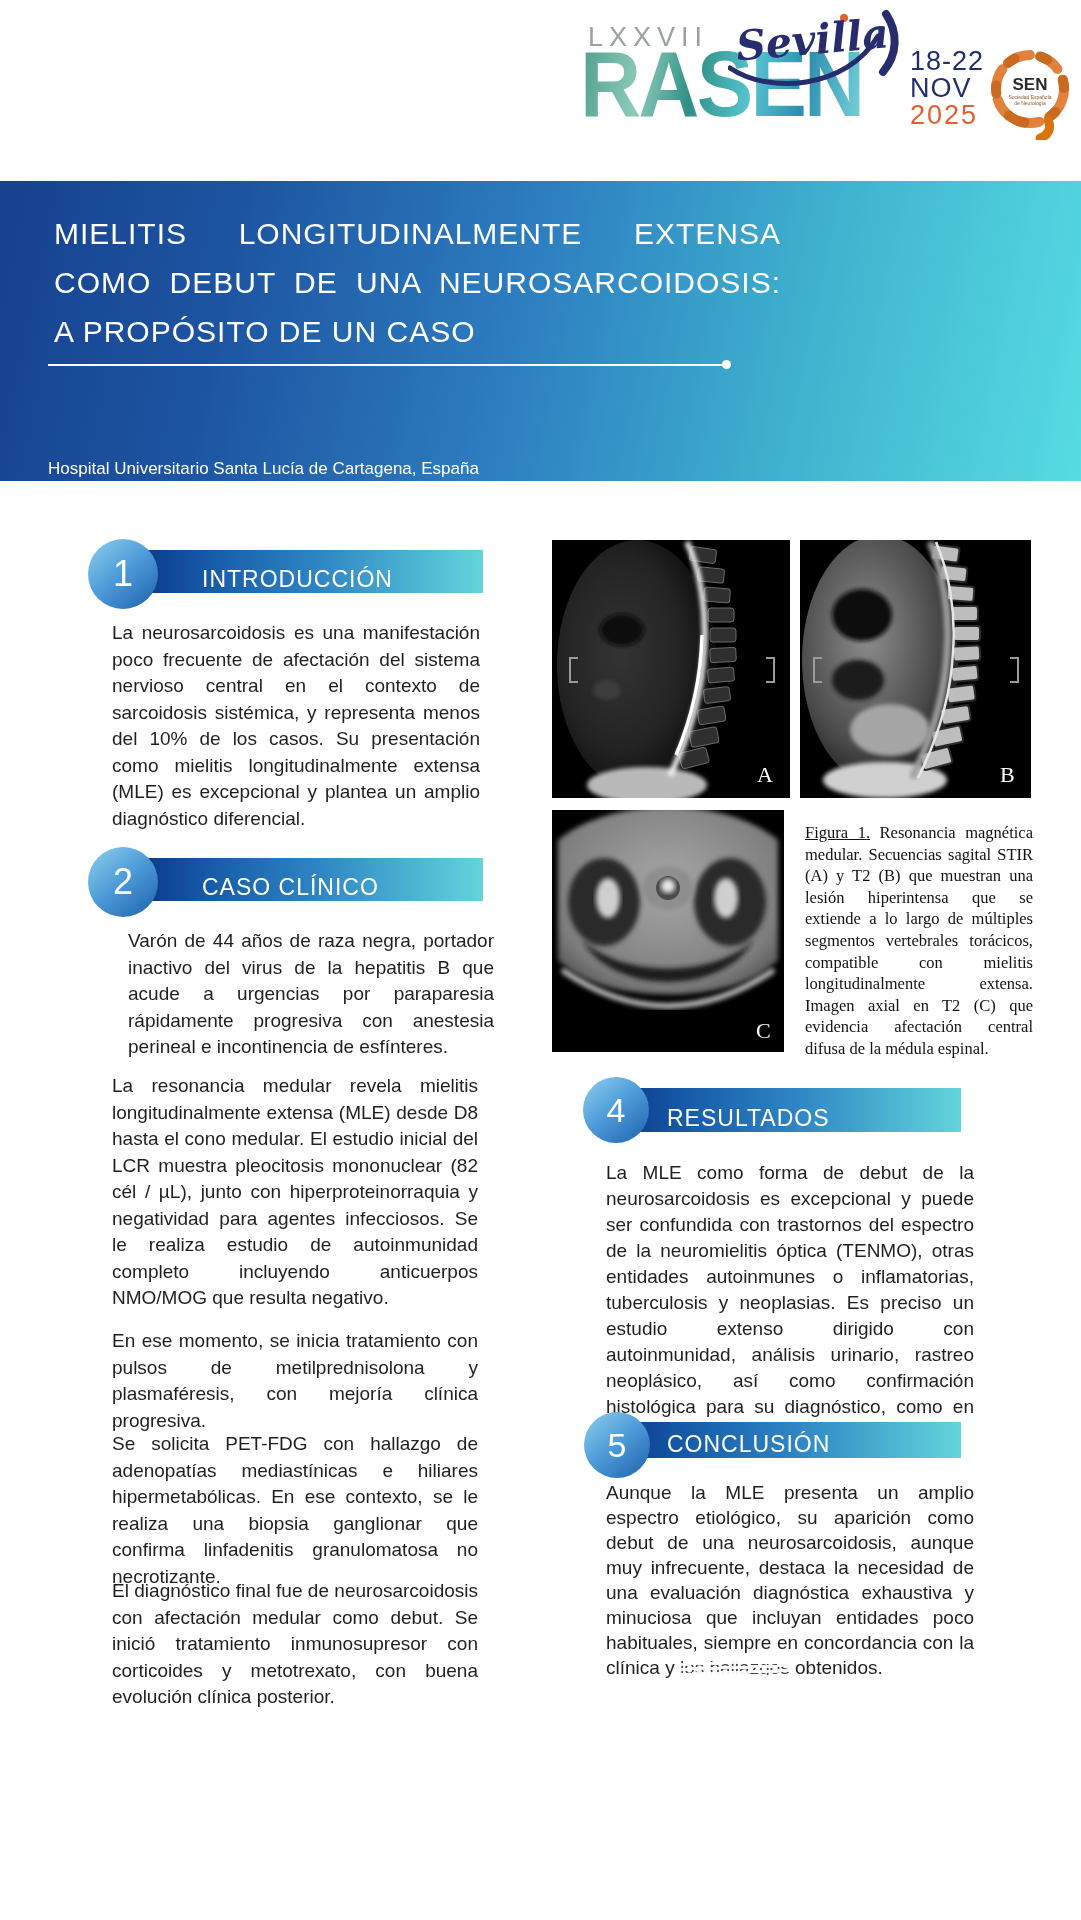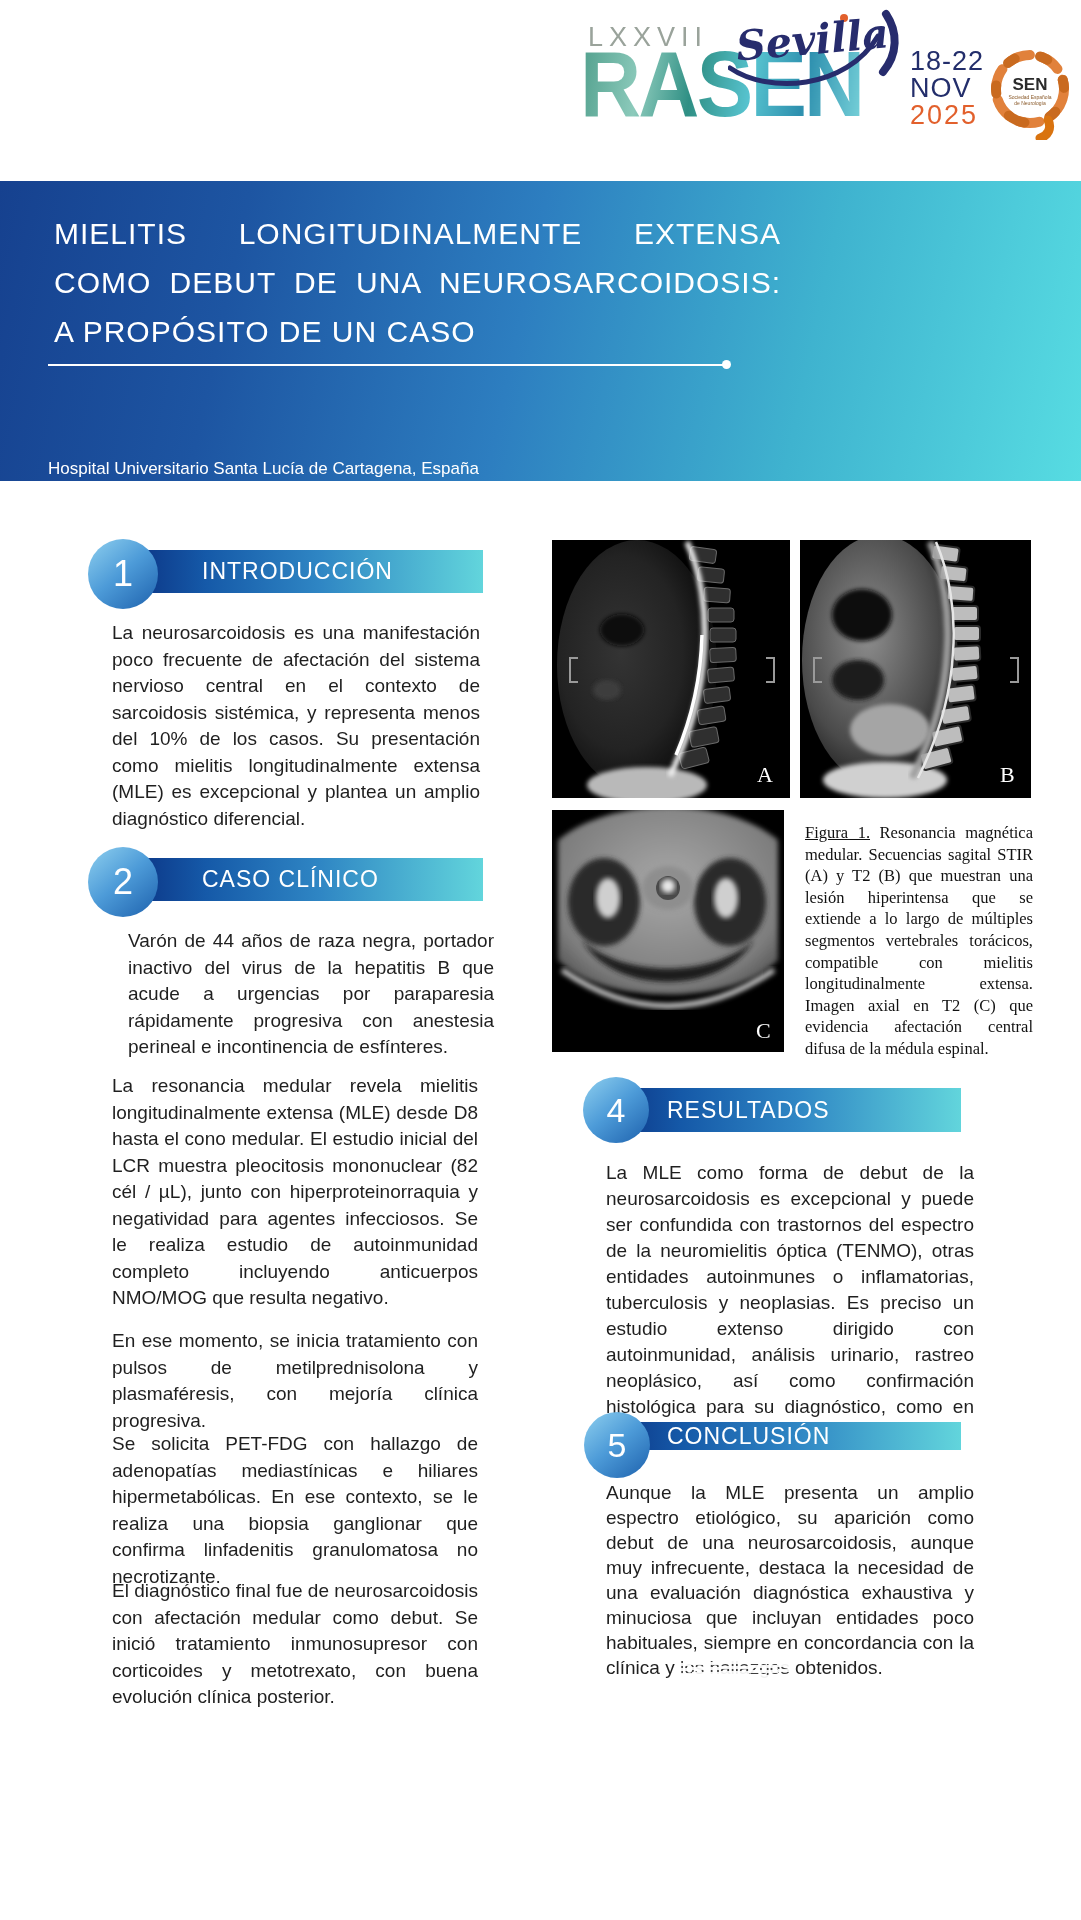--- a/index.html
+++ b/index.html
@@ -44,21 +44,21 @@
     position:absolute;left:48px;top:195px;width:714px;color:#ffffff;
     font-size:17.5px;line-height:21.5px;text-align:justify;
   }
   .affiliation{
     position:absolute;left:48px;top:278px;width:714px;color:#ffffff;font-size:17px;
   }
   
   .sec-banner{
     position:absolute;height:43px;
     background:linear-gradient(90deg,#0d3a8a 0%,#1559a8 18%,#2f86c4 52%,#62d5dc 100%);
-    color:#ffffff;display:flex;align-items:center;
+    color:#ffffff;display:flex;align-items:flex-end;
   }
   .sec-banner .sec-label{font-size:23px;letter-spacing:1px;}
   .sec-circle{
     position:absolute;width:70px;height:70px;border-radius:50%;
     background:linear-gradient(140deg,#8fd0ef 0%,#4d9bd8 48%,#1d61ad 100%);
     color:#ffffff;display:flex;align-items:center;justify-content:center;
     font-size:36px;
   }
   .sec-circle.small{width:66px;height:66px;font-size:34px;}
   
@@ -271,21 +271,21 @@
   </div>
 
   <div class="sec-banner" style="left:620px;top:1088px;width:341px;height:44px;padding-left:47px;box-sizing:border-box;">
     <span class="sec-label">RESULTADOS</span>
   </div>
   <div class="sec-circle small" style="left:583px;top:1077px;">
     <span>4</span>
   </div>
   <div class="para para-right" style="left:606px;top:1160px;width:368px;">La MLE como forma de debut de la neurosarcoidosis es excepcional y puede ser confundida con trastornos del espectro de la neuromielitis óptica (TENMO), otras entidades autoinmunes o inflamatorias, tuberculosis y neoplasias. Es preciso un estudio extenso dirigido con autoinmunidad, análisis urinario, rastreo neoplásico, así como confirmación histológica para su diagnóstico, como en este caso.</div>
 
-  <div class="sec-banner" style="left:620px;top:1422px;width:341px;height:28px;padding-left:47px;box-sizing:border-box;">
+  <div class="sec-banner" style="left:620px;top:1422px;width:341px;height:36px;padding-left:47px;box-sizing:border-box;">
     <span class="sec-label">CONCLUSIÓN</span>
   </div>
   <div class="sec-circle small" style="left:584px;top:1412px;">
     <span>5</span>
   </div>
   <div class="para para-right" style="left:606px;top:1480px;width:368px;line-height:25px;">
     <span>Aunque la MLE presenta un amplio espectro etiológico, su aparición como debut de una neurosarcoidosis, aunque muy infrecuente, destaca la necesidad de una evaluación diagnóstica exhaustiva y minuciosa que incluyan entidades poco habituales, siempre en concordancia con la clínica y </span><span class="smudge">los hallazgos</span><span> obtenidos.</span>
   </div>
 
 </div>

